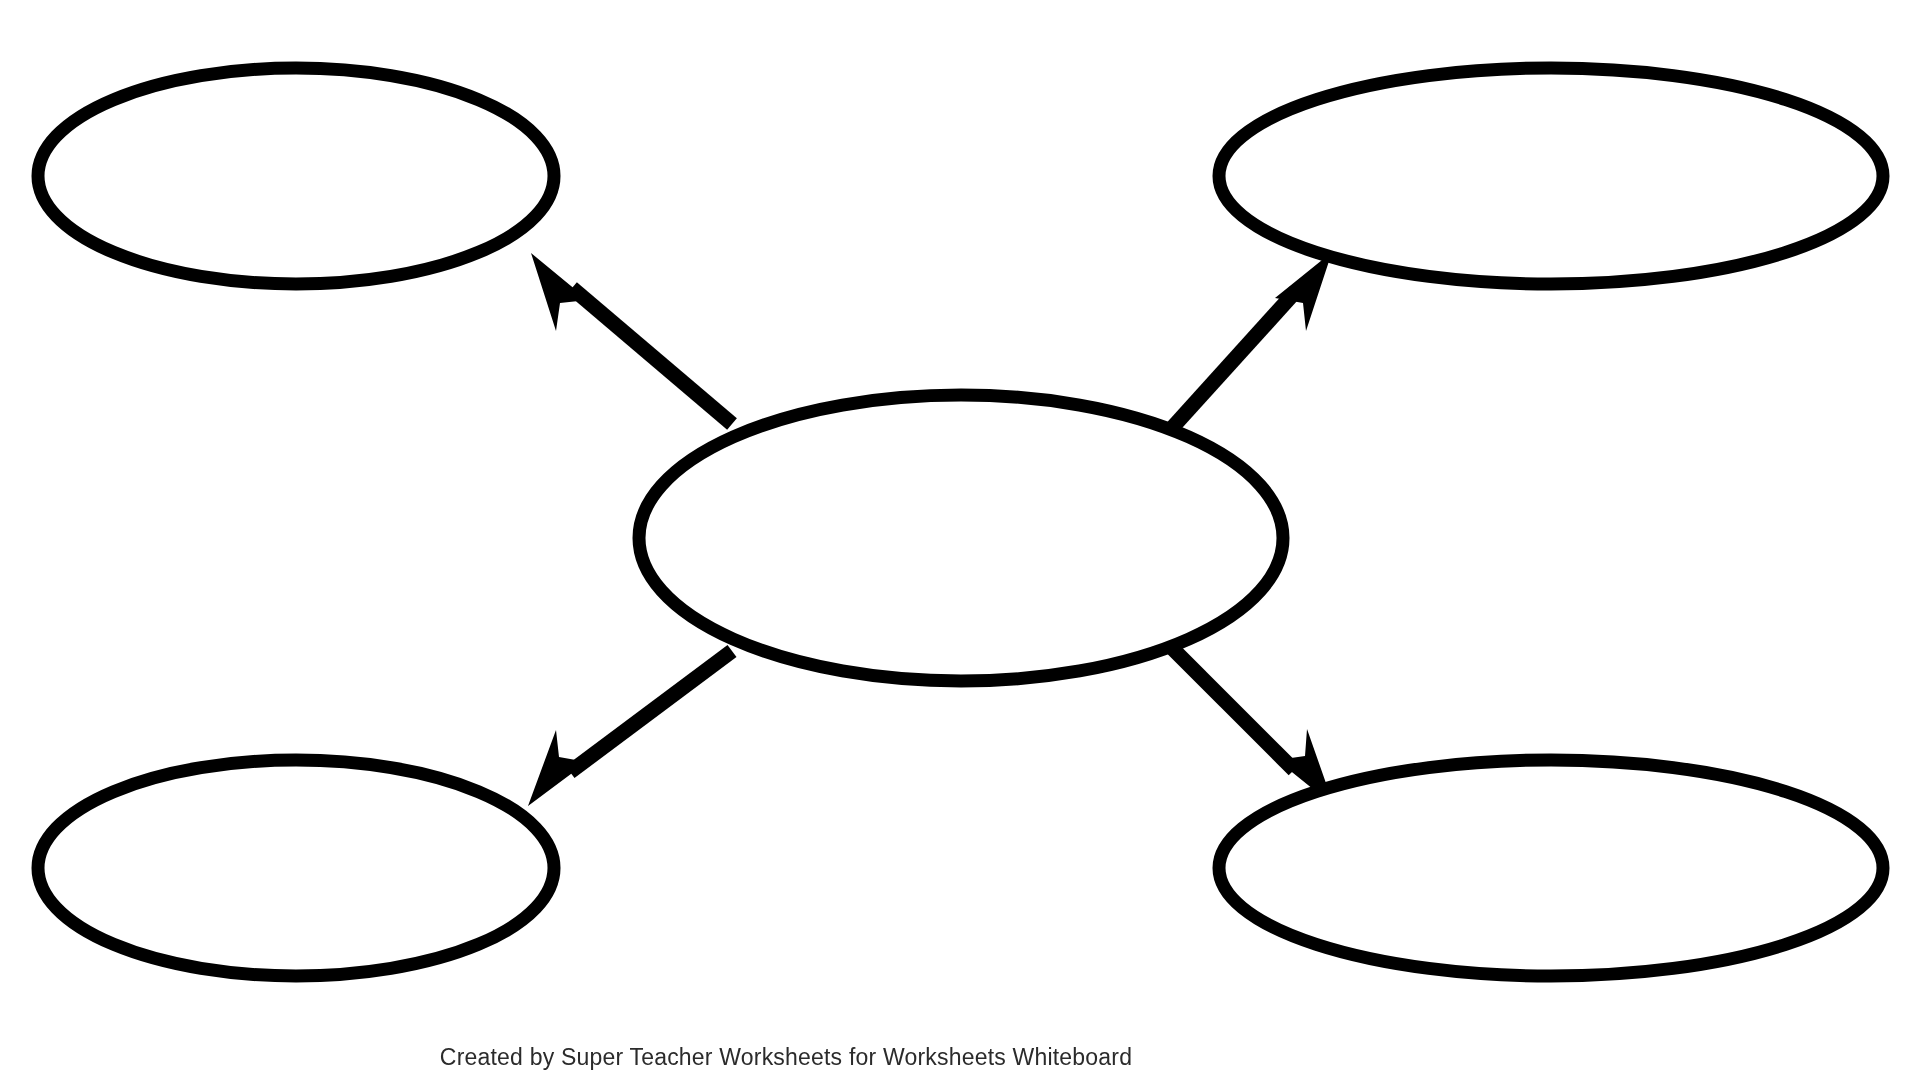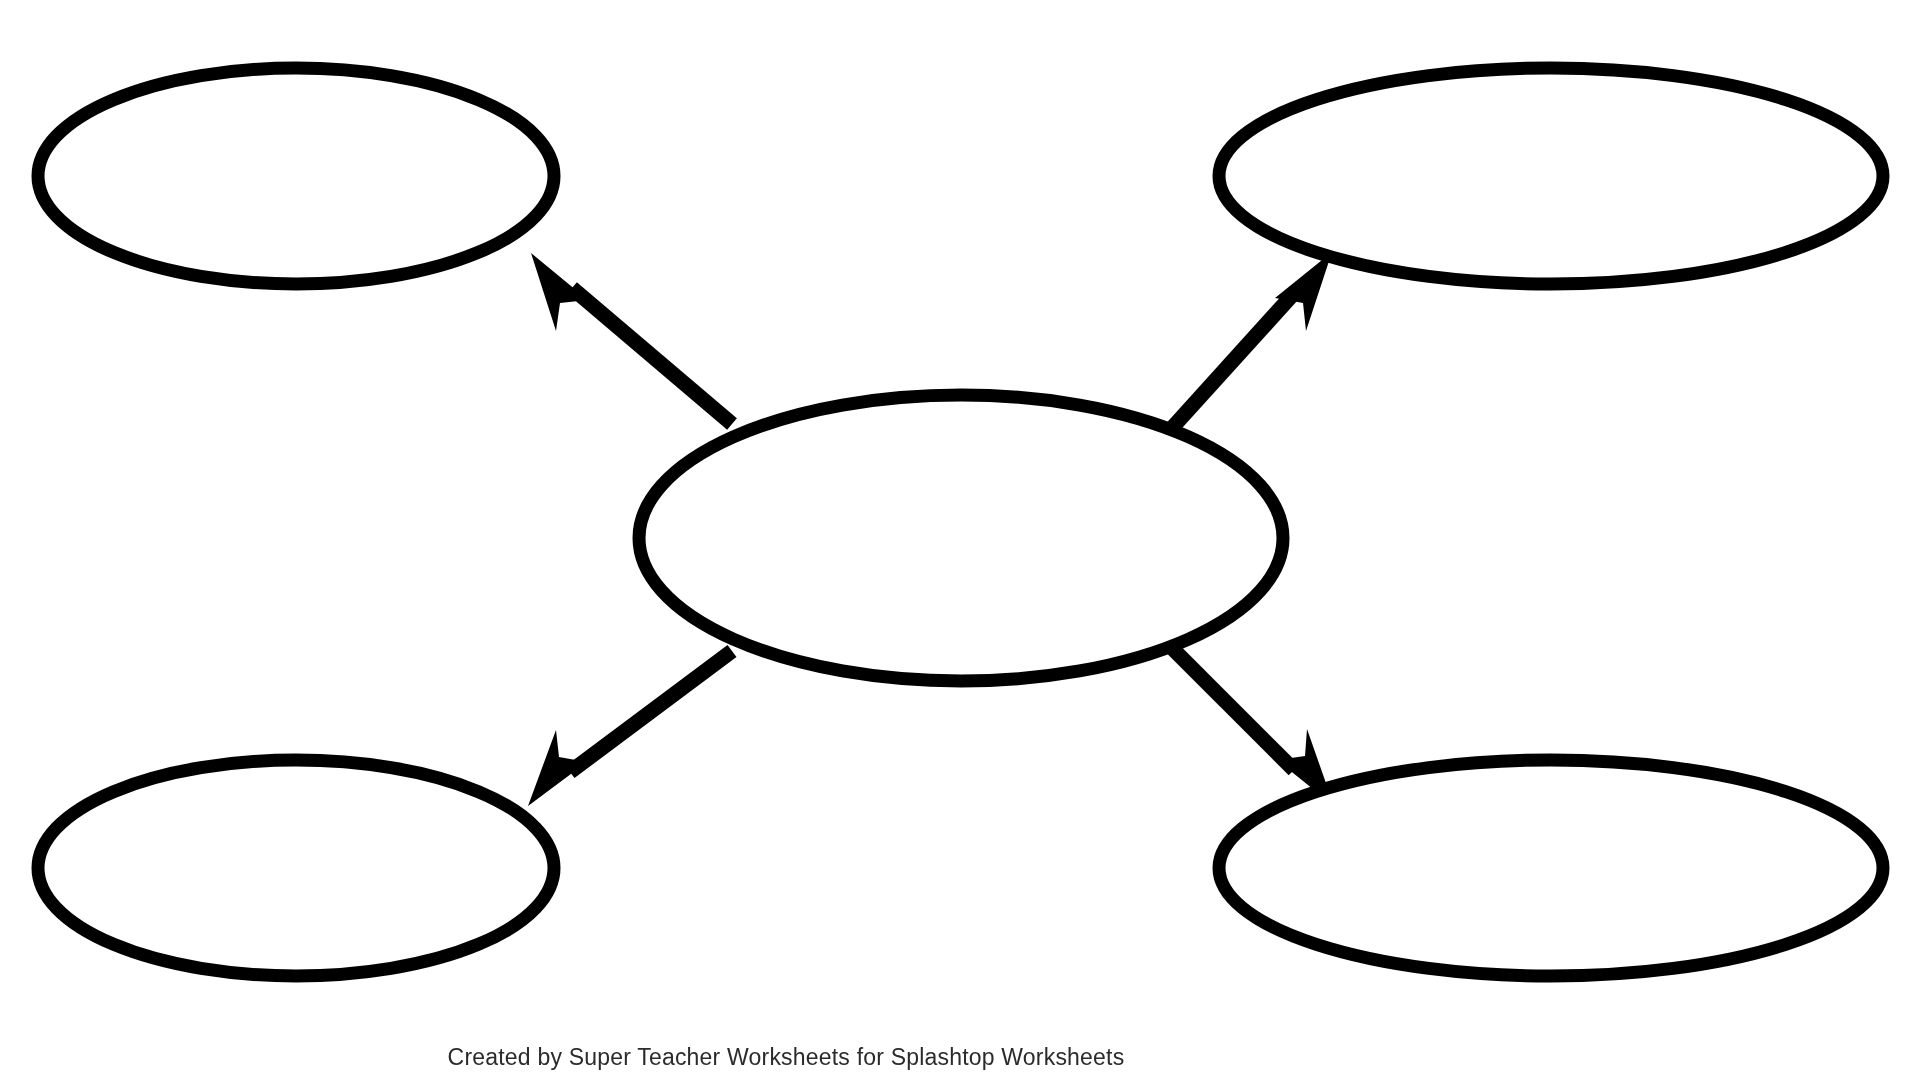--- a/index.html
+++ b/index.html
@@ -94,13 +94,13 @@
       <text x="296" y="876" text-anchor="middle" dominant-baseline="middle" font-family="Liberation Sans, sans-serif" font-size="26" fill="#000000"></text>
     </g>
 
     <g>
       <ellipse class="bubble-shape" cx="1551" cy="868" rx="332" ry="108" stroke="#000000" stroke-width="13"></ellipse>
       <text x="1551" y="876" text-anchor="middle" dominant-baseline="middle" font-family="Liberation Sans, sans-serif" font-size="26" fill="#000000"></text>
     </g>
   </g>
 </svg>
 
-<div class="credit-line">Created by Super Teacher Worksheets for Splashtop Worksheets</div>
+<div class="credit-line">Created by Super Teacher Worksheets for Worksheets Whiteboard</div>
 
 </body></html>

